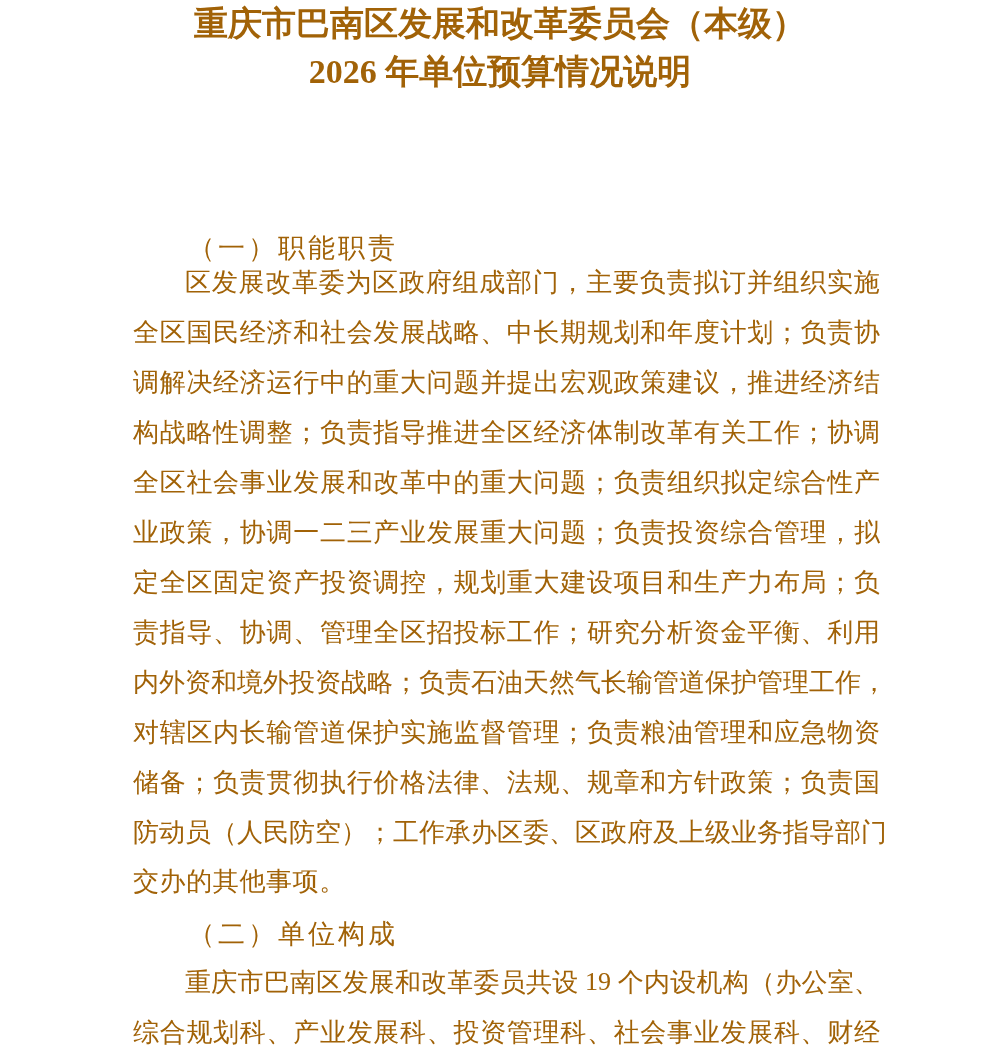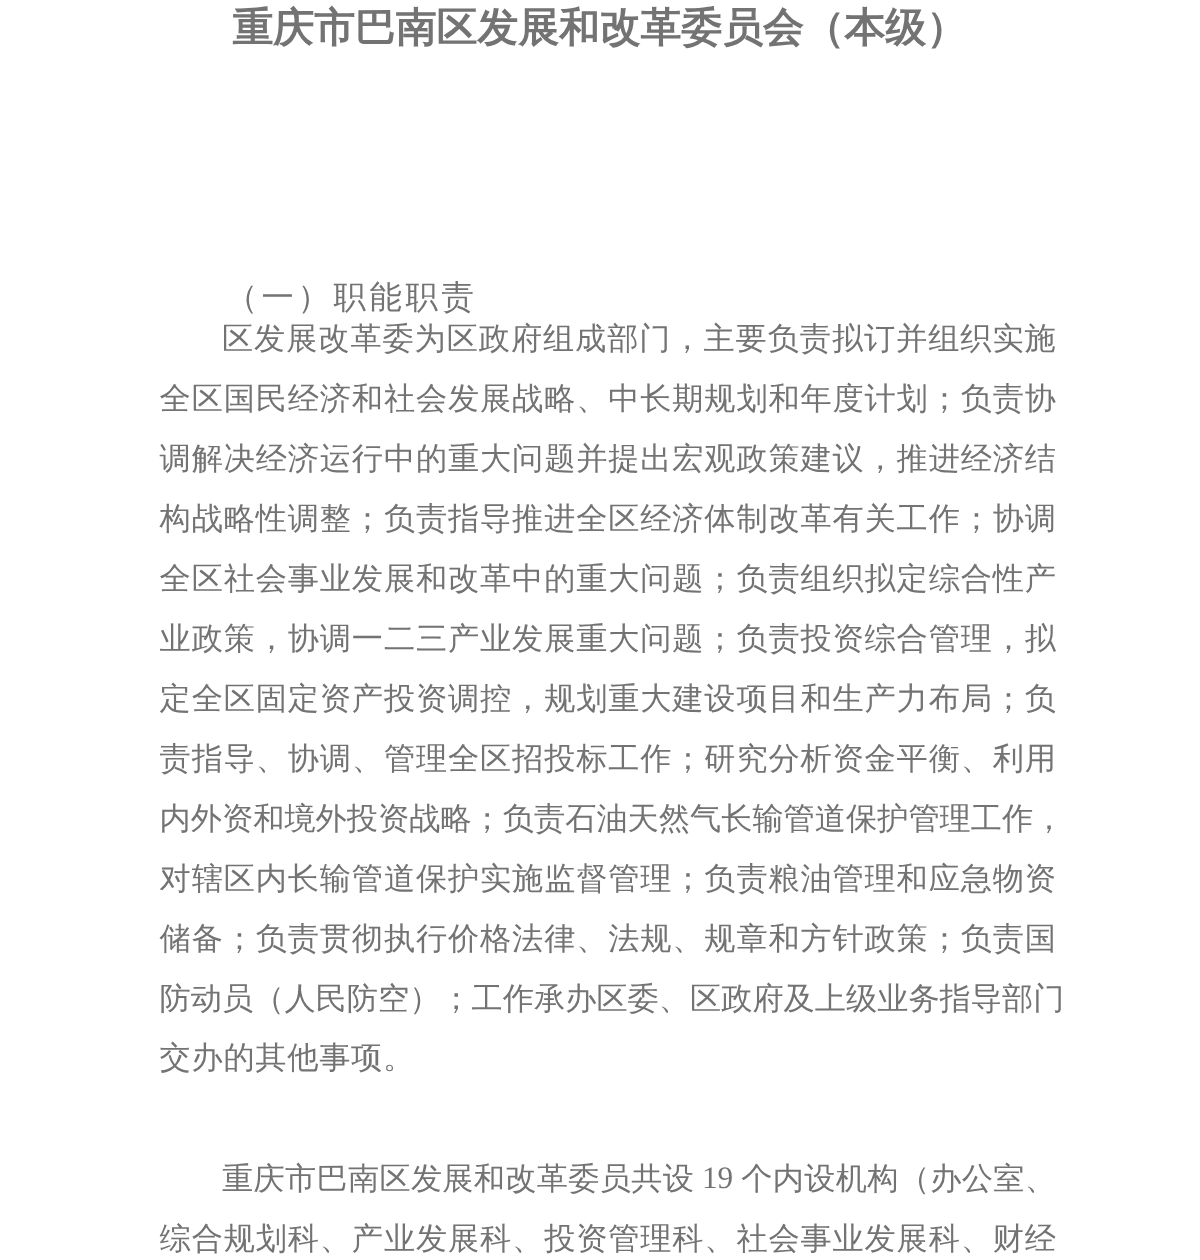--- a/index.html
+++ b/index.html
@@ -1,21 +1,21 @@
 <!DOCTYPE html>
 <html><head>
 <meta charset="utf-8">
 <style>
   html, body { margin: 0; padding: 0; background: #ffffff; }
   .page {
     position: relative;
     width: 1000px;
     height: 1050px;
     background: #ffffff;
-    color: #737373;
+    color: #a16207;
     overflow: hidden;
     font-family: "Liberation Serif", serif;
   }
   .title-block {
     position: absolute;
     top: 0;
     left: 0;
     width: 1000px;
     text-align: center;
     font-weight: bold;
@@ -65,20 +65,21 @@
     letter-spacing: 0.6px;
   }
 </style>
 </head>
 <body>
 
 <div class="page">
 
   <div class="title-block">
     <div>重庆市巴南区发展和改革委员会（本级）</div>
+    <div>2026 年单位预算情况说明</div>
   </div>
 
 
   <div class="sub sub1">（一）职能职责</div>
 
   <div class="para para1">
     <div class="bline jline indent">
         <span>区</span>
         <span>发</span>
         <span>展</span>
@@ -434,20 +435,21 @@
         <span>业</span>
         <span>务</span>
         <span>指</span>
         <span>导</span>
         <span>部</span>
         <span>门</span>
       </div>
     <div class="bline plain">交办的其他事项。</div>
   </div>
 
+  <div class="sub sub2">（二）单位构成</div>
 
   <div class="para para2">
     <div class="bline jline indent">
         <span>重</span>
         <span>庆</span>
         <span>市</span>
         <span>巴</span>
         <span>南</span>
         <span>区</span>
         <span>发</span>

